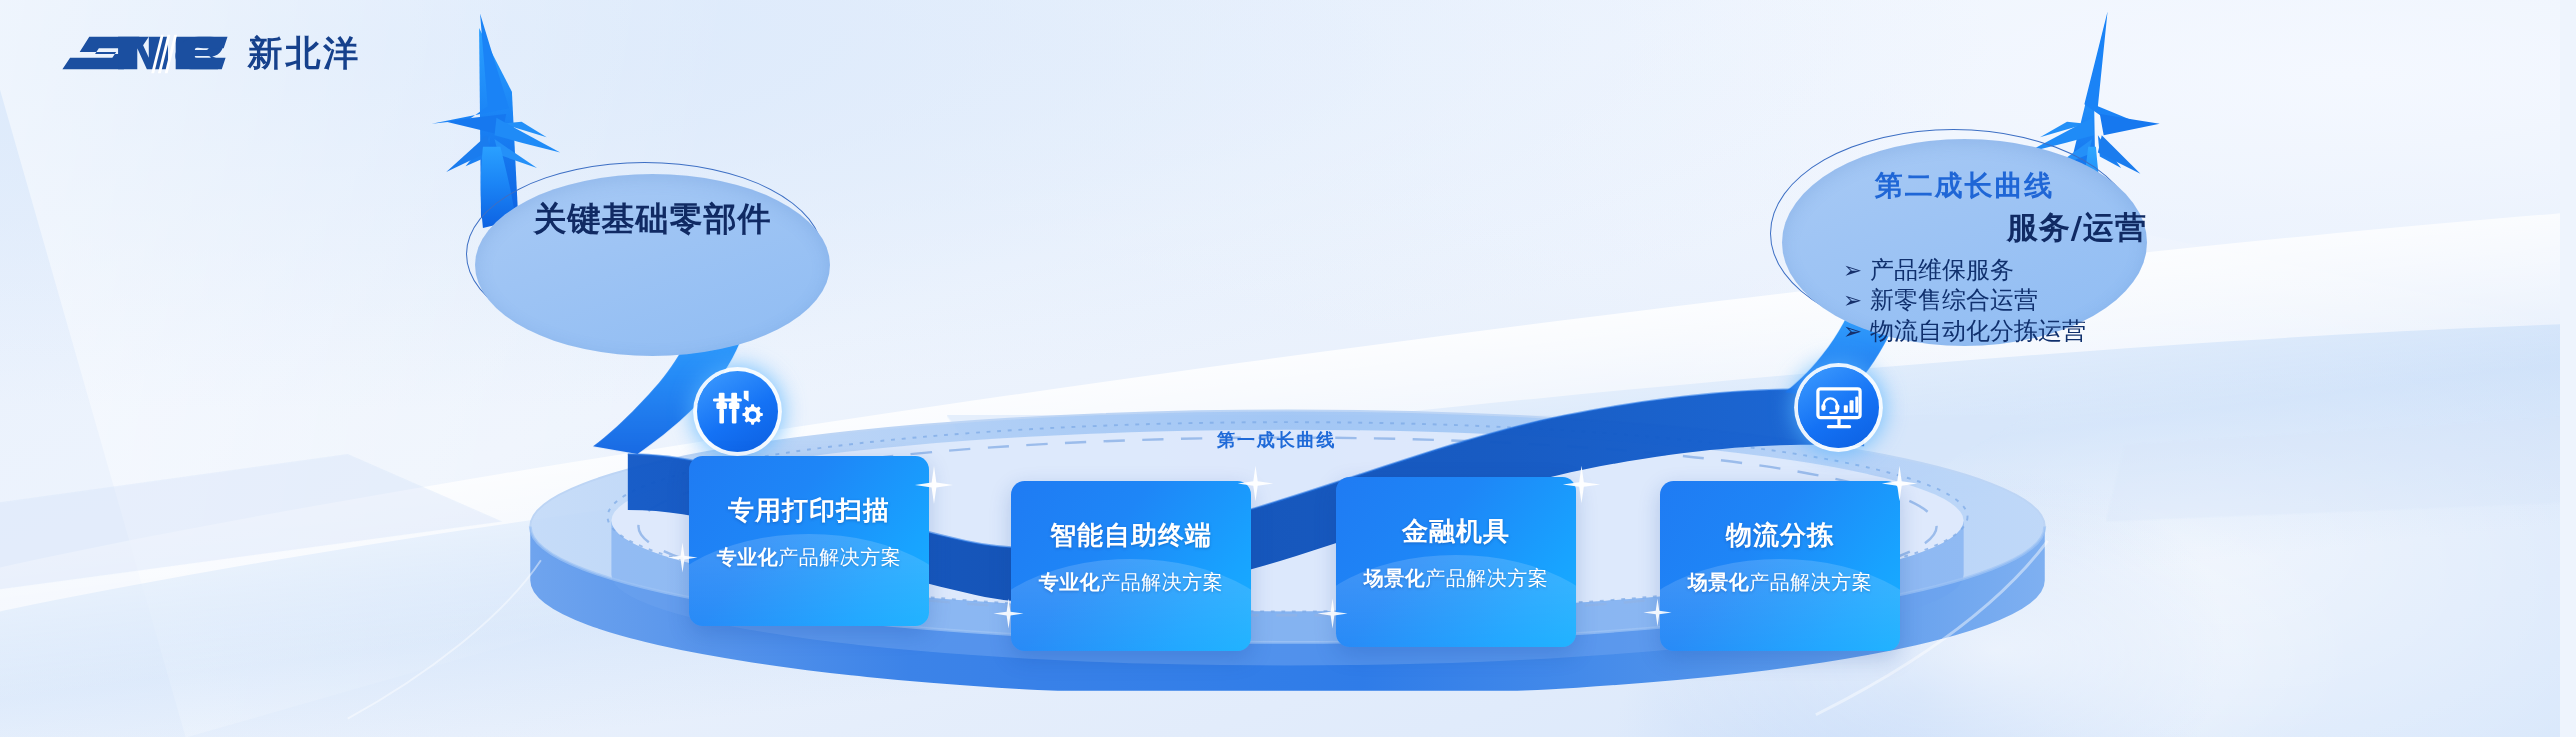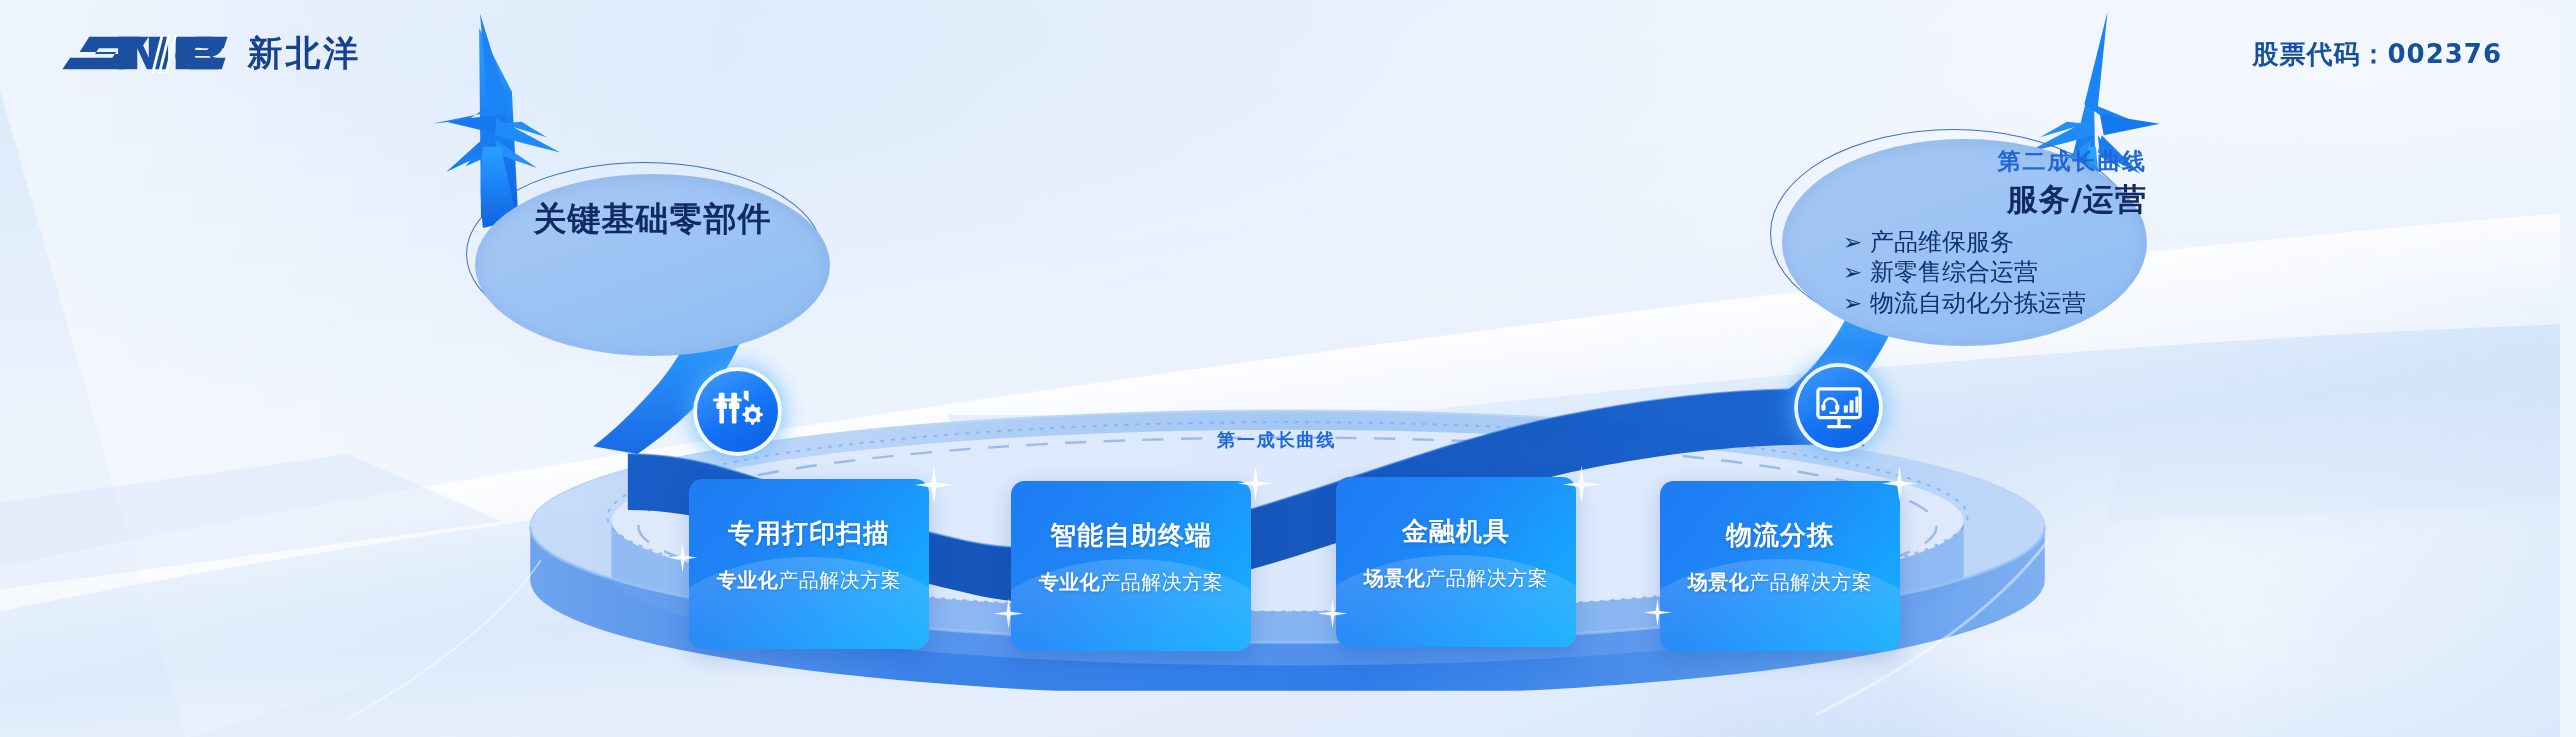--- a/index.html
+++ b/index.html
@@ -103,21 +103,21 @@
   .arrowglyph{color:#16306b;font-size:.95em;line-height:1;}
 
   
   #bubble-third{left:475px;top:174px;width:355px;height:182px;}
   #bubble-third .bub-sub{font-size:24px;margin-top:35px;}
   #bubble-third .bub-title{font-size:33px;margin-top:23px;}
   #outline-third{left:466px;top:162px;width:355px;height:182px;}
 
   
   #bubble-second{left:1782px;top:139px;width:365px;height:207px;}
-  #bubble-second .bub-sub{font-size:23px;margin-top:7px;text-align:right;}
+  #bubble-second .bub-sub{font-size:28px;margin-top:28px;}
   #bubble-second .bub-title{font-size:31px;margin-top:1.9px;text-align:right;}
   #bubble-second .bub-list{margin-top:5.8px;}
   #bubble-second .bub-list li{font-size:24px;line-height:1.28;}
   #outline-second{left:1770px;top:129px;width:365px;height:207px;}
 
   
   .icon-badge{
     position:absolute;width:81px;height:81px;border-radius:50%;
     background:linear-gradient(150deg,#3f9dff 0%,#1472f5 55%,#0c5fe0 100%);
     box-shadow:0 0 0 3.9px rgba(255,255,255,.9), 0 0 21px 5.8px rgba(86,180,255,.75);
@@ -147,21 +147,21 @@
     font-family:"DejaVu Sans","Liberation Sans",sans-serif;
     text-shadow:0 1px 2.9px rgba(10,50,120,.35);
   }
   .card-sub{
     position:relative;z-index:2;color:#ffffff;font-size:20px;margin-top:15.5px;
     letter-spacing:0.5px;
     font-family:"DejaVu Sans","Liberation Sans",sans-serif;
     text-shadow:0 1px 2.9px rgba(10,50,120,.3);
   }
   .card-sub b{font-weight:700;}
-  #card-1{left:689px;top:479px;}
+  #card-1{left:689px;top:456px;}
   #card-2{left:1011px;top:481px;}
   #card-3{left:1336px;top:477px;}
   #card-4{left:1660px;top:481px;}
 
   .sparkle{position:absolute;z-index:18;pointer-events:none;}
 
   .center-label{
     position:absolute;left:1217px;top:428px;z-index:12;
     color:#1f6ad8;font-size:18px;font-weight:600;letter-spacing:1.9px;
     font-family:"DejaVu Sans","Liberation Sans",sans-serif;white-space:nowrap;
@@ -315,21 +315,20 @@
       </g>
       <g fill="#ffffff">
         <rect x="110" y="6" width="3" height="40" transform="skewX(-14)"></rect>
         <rect x="117" y="6" width="3" height="40" transform="skewX(-14)"></rect>
         <rect x="124" y="6" width="3" height="40" transform="skewX(-14)"></rect>
       </g>
     </svg>
     <span class="logo-cn">新北洋</span>
   </div>
 
-  <div class="stock-code">股票代码：002376</div>
 
   <div class="center-label">第一成长曲线</div>
 
   <div class="bubble-outline" id="outline-third"></div>
   <div class="bubble" id="bubble-third">
     <div class="bubble-fill"></div>
     <div class="bubble-inner">
       <div class="bub-title">关键基础零部件</div>
     </div>
   </div>

